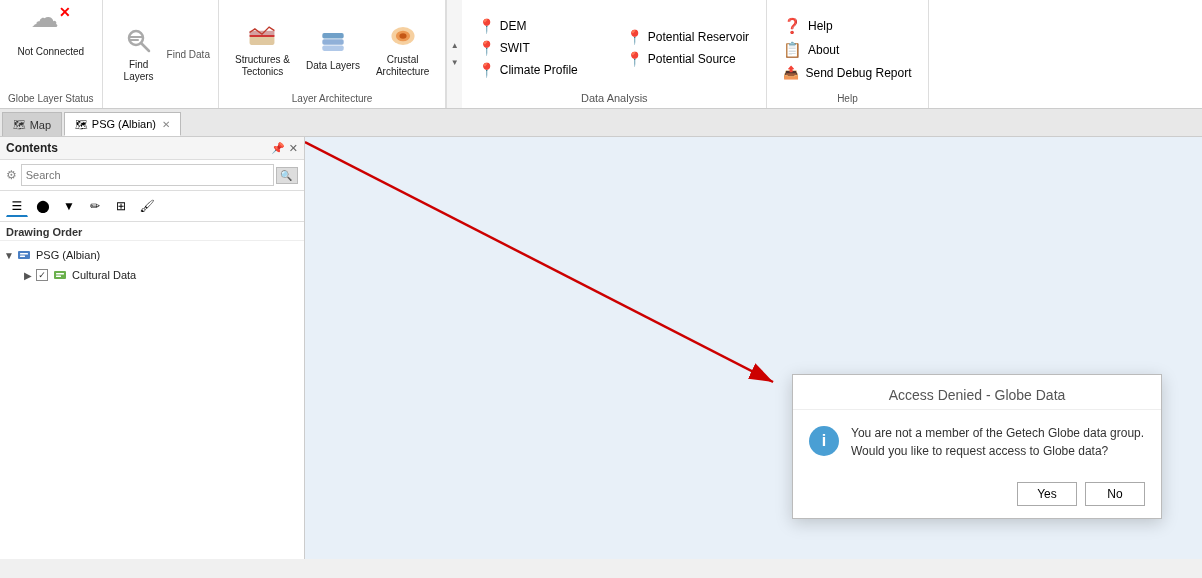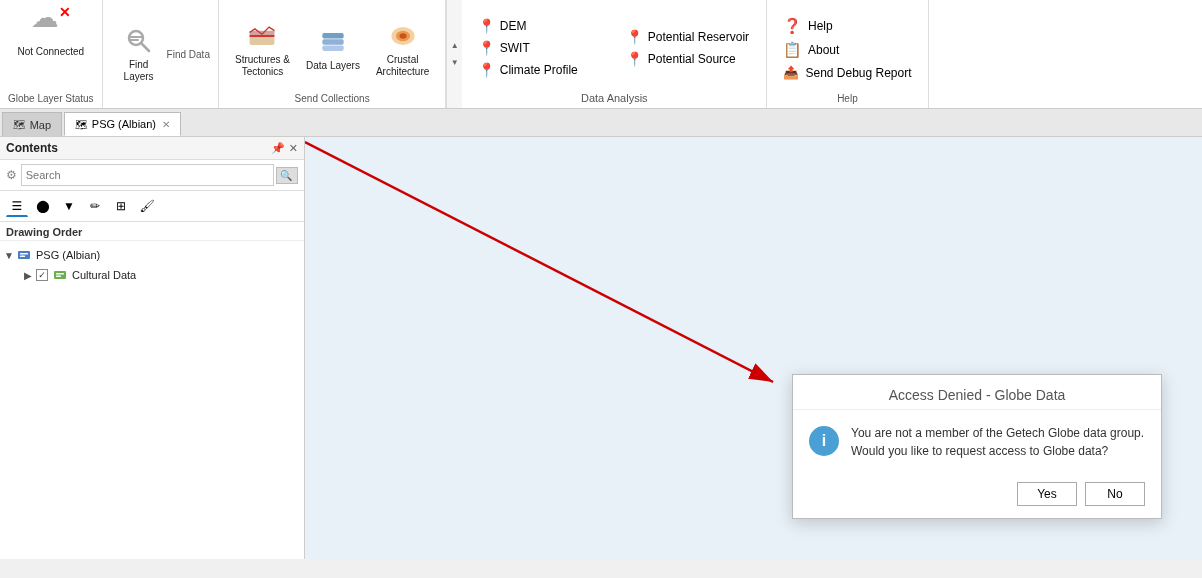--- a/index.html
+++ b/index.html
@@ -136,21 +136,21 @@
           <div class="ribbon-icon">
             <svg width="36" height="36" viewBox="0 0 36 36">
               <ellipse cx="18" cy="18" rx="13" ry="10" fill="#f0b060" opacity="0.6"></ellipse>
               <ellipse cx="18" cy="18" rx="8" ry="6" fill="#e88030" opacity="0.7"></ellipse>
               <ellipse cx="18" cy="18" rx="4" ry="3" fill="#c05010" opacity="0.9"></ellipse>
             </svg>
           </div>
           <span class="ribbon-label">Crustal<br>Architecture</span>
         </div>
       </div>
-      <div class="ribbon-section-label" style="position:static; font-size:10px; color:#555; text-align:center;">Send Collections</div>
+      <div class="ribbon-section-label" style="position:static; font-size:10px; color:#555; text-align:center;">Layer Architecture</div>
     </div>
 
     <div class="ribbon-scroll">
       <span class="ribbon-scroll-btn">▲</span>
       <span class="ribbon-scroll-btn">▼</span>
     </div>
 
     <div class="ribbon-section" style="flex-direction:column; min-width:260px;">
       <div style="display:flex; flex:1;">
 

